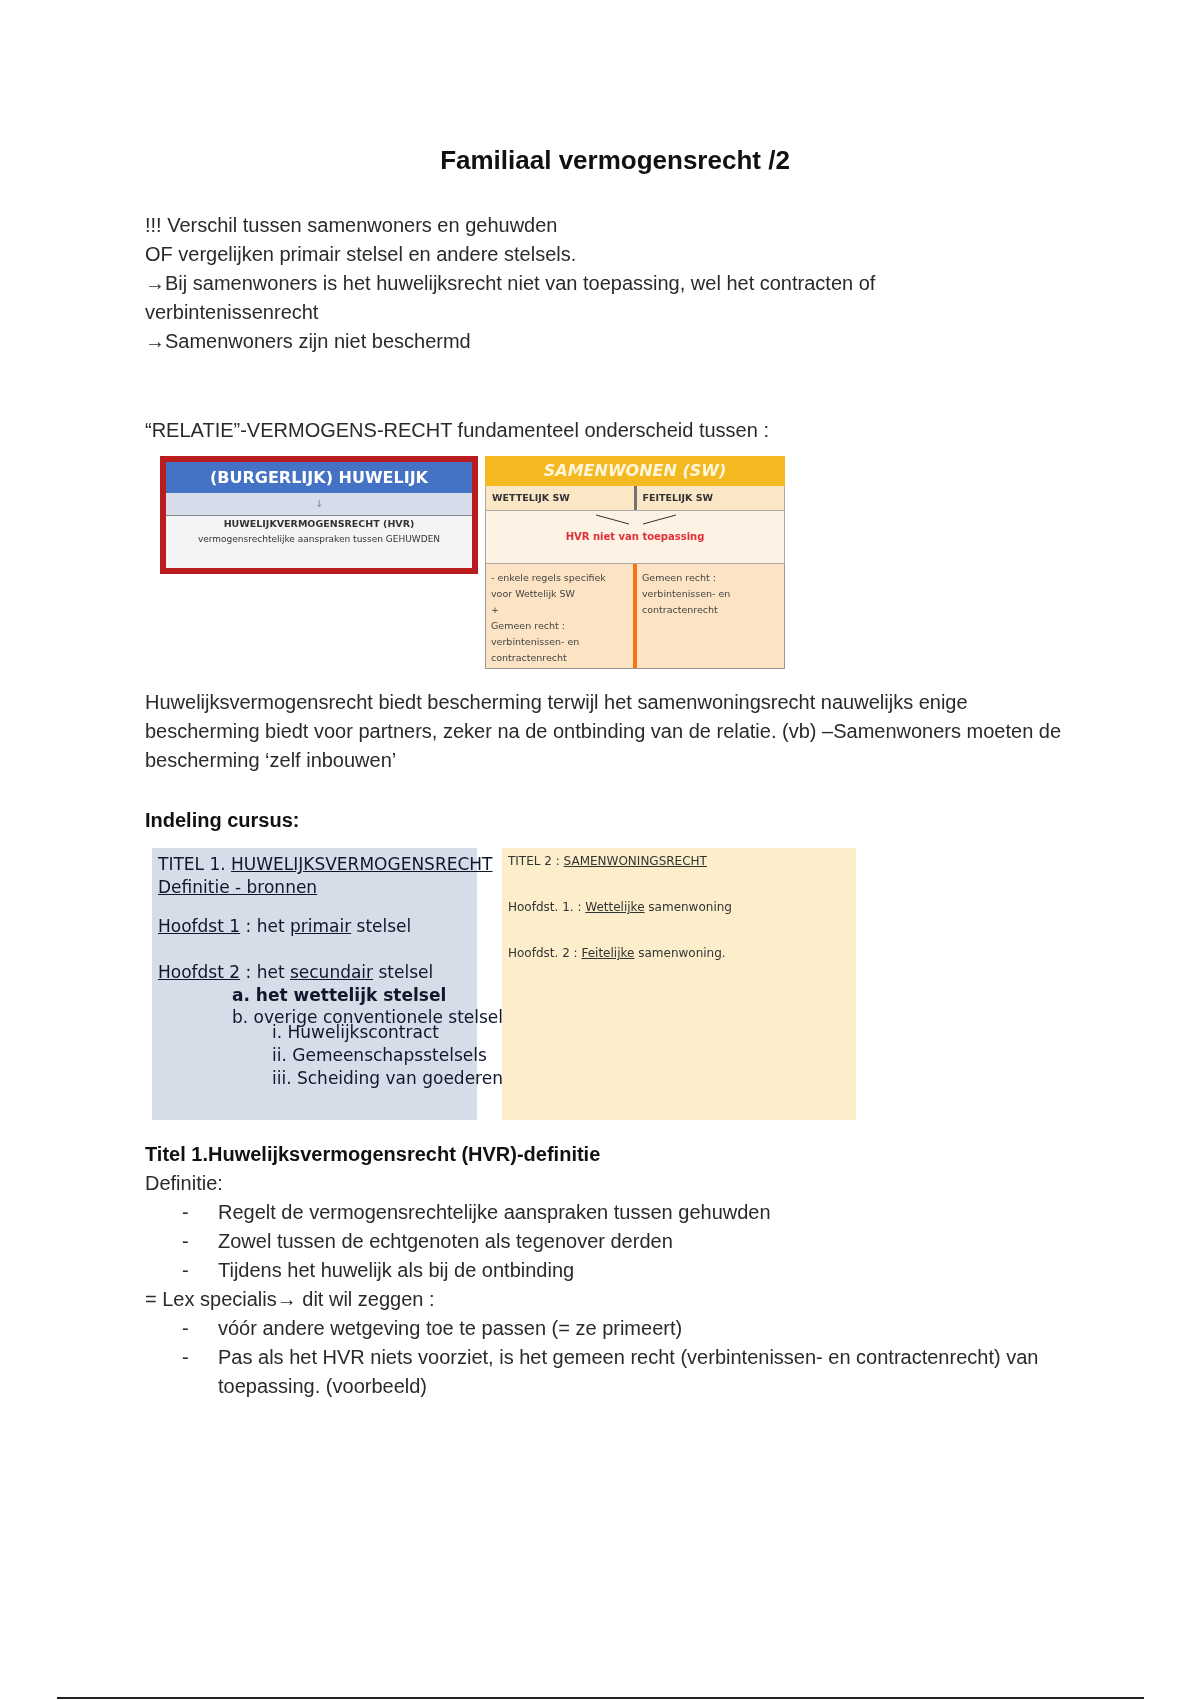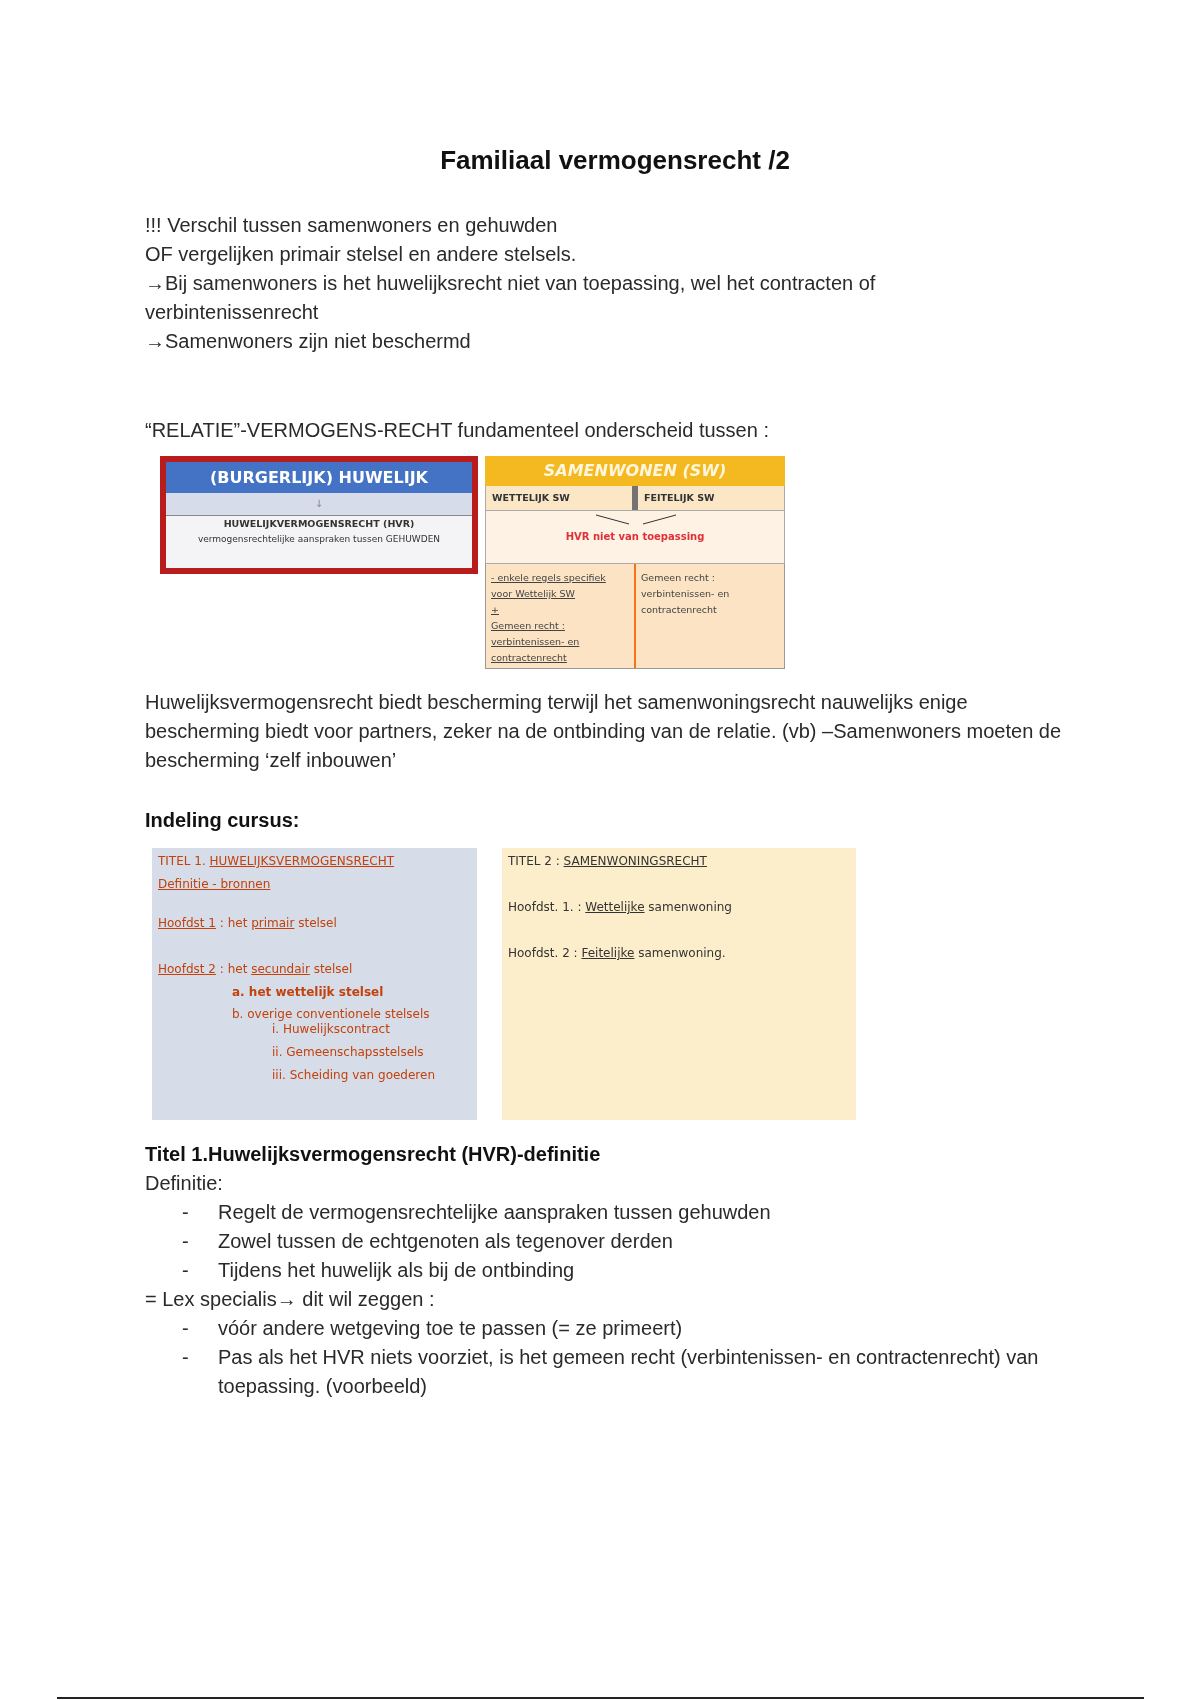--- a/index.html
+++ b/index.html
@@ -26,30 +26,30 @@
   .d-hw .arrowrow { height: 22px; background: #d7dcea; border-bottom: 1px solid #888; text-align: center;
                     font-size: 10px; color: #888; line-height: 22px; }
   .d-hw .body { text-align: center; font-size: 9px; line-height: 15px; color: #333; }
   .d-hw .body b { font-size: 9.5px; }
 
   .d-sw { left: 485px; top: 456px; width: 300px; height: 213px; }
   .d-sw .hdr { height: 30px; background: #f4b820; color: #fff6dc; font-weight: bold; font-size: 16px;
                text-align: center; line-height: 30px; font-style: italic; }
   .d-sw .row2 { display: flex; height: 24px; background: #fbe7c6; border: 1px solid #aaa; border-top: none; }
   .d-sw .row2 div { flex: 1; font-size: 9.5px; line-height: 24px; padding-left: 6px; color: #333; }
-  .d-sw .row2 div:first-child { border-right: 6px solid #737373; }
+  .d-sw .row2 div:first-child { border-right: 3px solid #737373; }
   .d-sw .row3 { height: 52px; background: #fdf2e4; border: 1px solid #aaa; border-top: none;
                 text-align: center; color: #e0303a; font-size: 10px; font-weight: bold; line-height: 52px; position: relative; }
   .d-sw .row4 { display: flex; height: 104px; background: #fbe3c4; border: 1px solid #999; border-top: none; }
   .d-sw .row4 div { flex: 1; font-size: 9.5px; line-height: 16px; padding: 6px 5px; color: #444; }
-  .d-sw .row4 div:first-child { border-right: 2px solid #f97316; text-decoration: underline; }
+  .d-sw .row4 div:first-child { border-right: 4px solid #f97316; }
 
   
   .d-t1 { left: 152px; top: 848px; width: 325px; height: 272px; background: #d6dde8;
-          font-size: 12px; color: #c2410c; }
+          font-size: 17px; color: #0f172a; }
   .d-t2 { left: 502px; top: 848px; width: 354px; height: 272px; background: #fdeecb;
           font-size: 12px; color: #333; }
   .d-t1 .ln, .d-t2 .ln { position: absolute; left: 6px; white-space: nowrap; }
   .u { text-decoration: underline; }
   .bottom-line { position: absolute; left: 57px; top: 1697px; width: 1087px; height: 2px; background: #222; }
 </style>
 </head>
 <body>
 
 <div class="page-title">Familiaal vermogensrecht /2</div>

